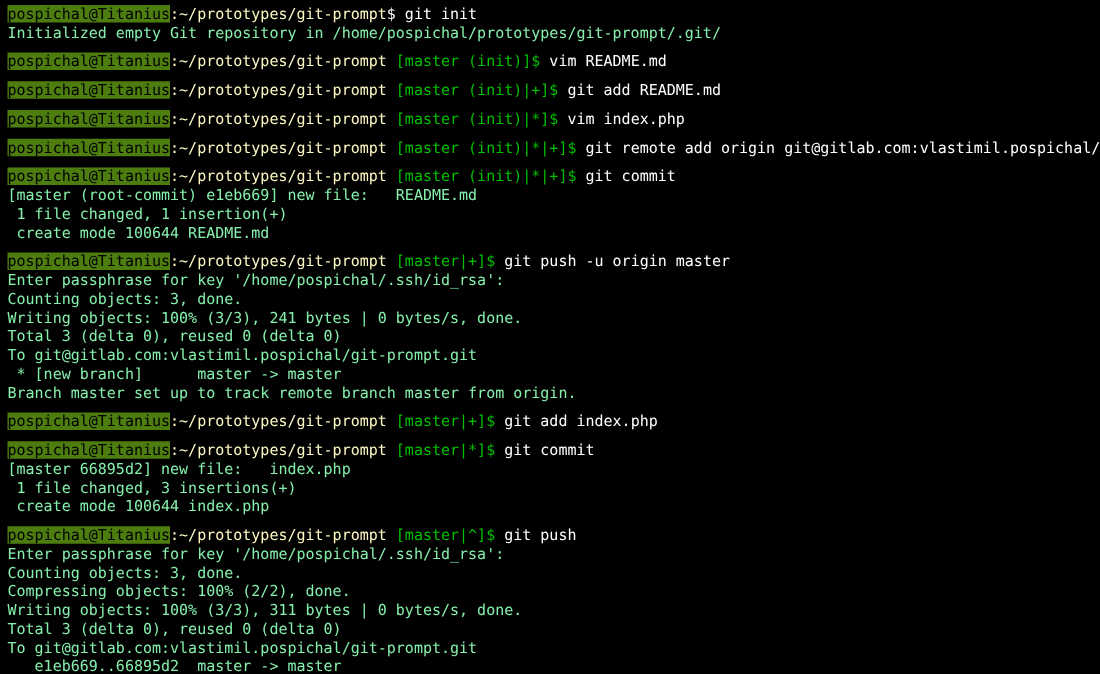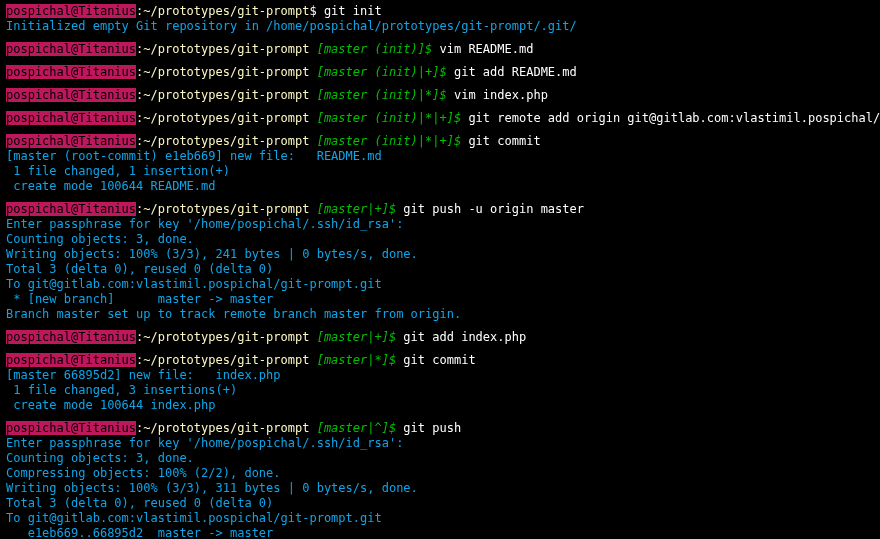--- a/index.html
+++ b/index.html
@@ -13,23 +13,23 @@
     width: 880px;
     height: 539px;
     overflow: hidden;
   }
   .term {
     padding: 4px 6px;
     white-space: pre;
   }
   .line { white-space: pre; }
   .blk { display:inline; }
-  .user { color:#000; background:#be185d; }
+  .user { color:#000; background:#4d7c0f; }
   .path { color:#fef9c3; }
-  .branch { color:#00c000;font-style:italic; }
+  .branch { color:#00c000; }
   .cmd   { color:#ffffff; }
-  .out   { color:#0ea5e9; }
+  .out   { color:#86efac; }
   .gap { height: 8px; }
 </style>
 </head>
 <body>
 
 <div class="term" id="term"><div class="line"><span class="blk user">pospichal@Titanius</span><span class="blk path">:~/prototypes/git-prompt</span><span class="blk branch"></span><span class="blk cmd">$ </span><span class="blk cmd">git init</span></div><div class="line out">Initialized empty Git repository in /home/pospichal/prototypes/git-prompt/.git/</div><div class="gap"></div><div class="line"><span class="blk user">pospichal@Titanius</span><span class="blk path">:~/prototypes/git-prompt</span><span class="blk branch"> [master (init)]$ </span><span class="blk cmd">vim README.md</span></div><div class="gap"></div><div class="line"><span class="blk user">pospichal@Titanius</span><span class="blk path">:~/prototypes/git-prompt</span><span class="blk branch"> [master (init)|+]$ </span><span class="blk cmd">git add README.md</span></div><div class="gap"></div><div class="line"><span class="blk user">pospichal@Titanius</span><span class="blk path">:~/prototypes/git-prompt</span><span class="blk branch"> [master (init)|*]$ </span><span class="blk cmd">vim index.php</span></div><div class="gap"></div><div class="line"><span class="blk user">pospichal@Titanius</span><span class="blk path">:~/prototypes/git-prompt</span><span class="blk branch"> [master (init)|*|+]$ </span><span class="blk cmd">git remote add origin git@gitlab.com:vlastimil.pospichal/git-prompt.git</span></div><div class="gap"></div><div class="line"><span class="blk user">pospichal@Titanius</span><span class="blk path">:~/prototypes/git-prompt</span><span class="blk branch"> [master (init)|*|+]$ </span><span class="blk cmd">git commit</span></div><div class="line out">[master (root-commit) e1eb669] new file:   README.md</div><div class="line out"> 1 file changed, 1 insertion(+)</div><div class="line out"> create mode 100644 README.md</div><div class="gap"></div><div class="line"><span class="blk user">pospichal@Titanius</span><span class="blk path">:~/prototypes/git-prompt</span><span class="blk branch"> [master|+]$ </span><span class="blk cmd">git push -u origin master</span></div><div class="line out">Enter passphrase for key '/home/pospichal/.ssh/id_rsa':</div><div class="line out">Counting objects: 3, done.</div><div class="line out">Writing objects: 100% (3/3), 241 bytes | 0 bytes/s, done.</div><div class="line out">Total 3 (delta 0), reused 0 (delta 0)</div><div class="line out">To git@gitlab.com:vlastimil.pospichal/git-prompt.git</div><div class="line out"> * [new branch]      master -&gt; master</div><div class="line out">Branch master set up to track remote branch master from origin.</div><div class="gap"></div><div class="line"><span class="blk user">pospichal@Titanius</span><span class="blk path">:~/prototypes/git-prompt</span><span class="blk branch"> [master|+]$ </span><span class="blk cmd">git add index.php</span></div><div class="gap"></div><div class="line"><span class="blk user">pospichal@Titanius</span><span class="blk path">:~/prototypes/git-prompt</span><span class="blk branch"> [master|*]$ </span><span class="blk cmd">git commit</span></div><div class="line out">[master 66895d2] new file:   index.php</div><div class="line out"> 1 file changed, 3 insertions(+)</div><div class="line out"> create mode 100644 index.php</div><div class="gap"></div><div class="line"><span class="blk user">pospichal@Titanius</span><span class="blk path">:~/prototypes/git-prompt</span><span class="blk branch"> [master|^]$ </span><span class="blk cmd">git push</span></div><div class="line out">Enter passphrase for key '/home/pospichal/.ssh/id_rsa':</div><div class="line out">Counting objects: 3, done.</div><div class="line out">Compressing objects: 100% (2/2), done.</div><div class="line out">Writing objects: 100% (3/3), 311 bytes | 0 bytes/s, done.</div><div class="line out">Total 3 (delta 0), reused 0 (delta 0)</div><div class="line out">To git@gitlab.com:vlastimil.pospichal/git-prompt.git</div><div class="line out">   e1eb669..66895d2  master -&gt; master</div></div>
 
 </body></html>

